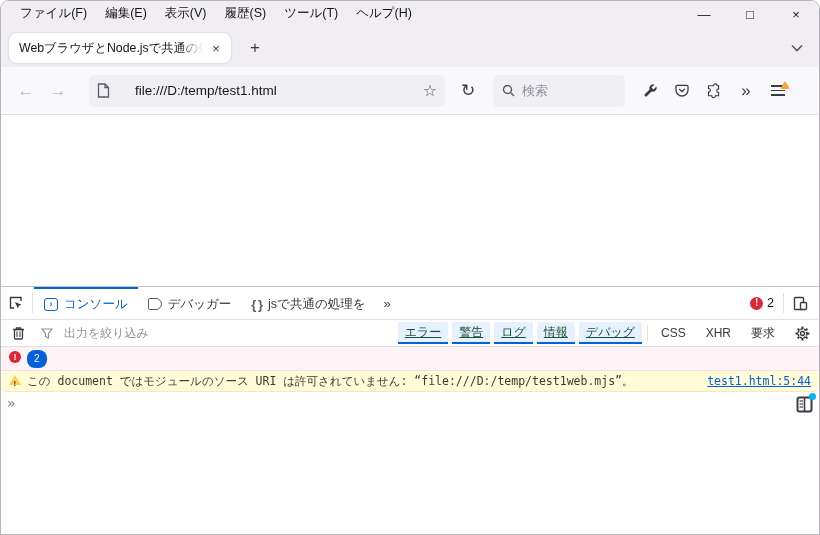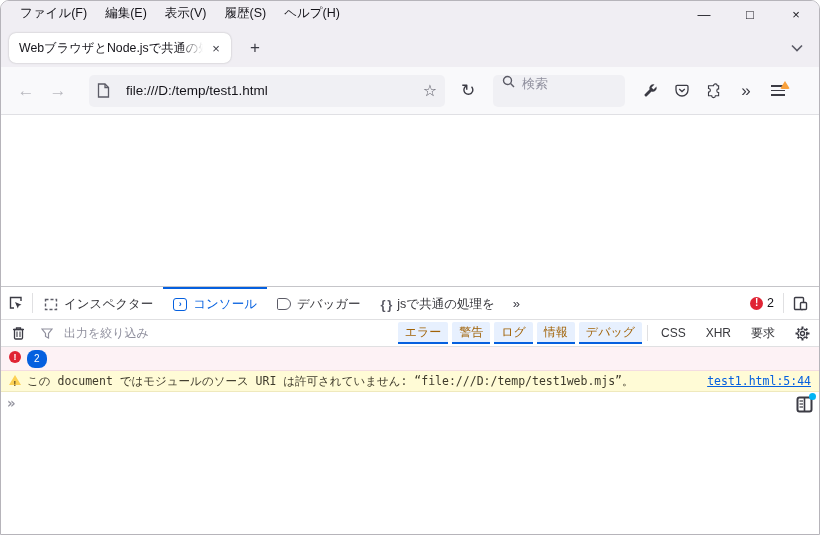--- a/index.html
+++ b/index.html
@@ -36,27 +36,27 @@
   
   .navbar {
     height:48px; background:#f9f9fb; border-bottom:1px solid #e0e0e4;
     display:flex; align-items:center; padding:0 10px; gap:2px; flex:none;
   }
   .nav-btn { width:30px; height:30px; display:flex; align-items:center; justify-content:center;
     border-radius:4px; font-size:17px; color:#3b3b44; flex:none; }
   .nav-btn.disabled { color:#b8b8bf; }
   .urlbar {
     flex:1; height:32px; background:#f0f0f4; border-radius:5px; margin:0 6px 0 14px;
-    display:flex; align-items:center; padding:0 8px; gap:16px; max-width:356px;
+    display:flex; align-items:center; padding:0 8px; gap:25px; max-width:356px;
   }
   .url-text { flex:1; font-size:13.5px; color:#15141a; white-space:nowrap; overflow:hidden; }
   .star { font-size:16px; color:#5b5b66; }
   .searchbox {
     width:132px; height:32px; background:#f0f0f4; border-radius:5px; margin:0 8px;
-    display:flex; align-items:flex-start; padding:0 9px; gap:7px; flex:none;
+    display:flex; align-items:center; padding:0 9px; gap:7px; flex:none;
   }
   .search-ph { font-size:13px; color:#8f8f9d; }
   .hamburger { position:relative; }
   .hamburger .lines { display:flex; flex-direction:column; gap:3px; }
   .hamburger .lines span { display:block; width:14px; height:1.8px; background:#3b3b44; }
   .update-badge {
     position:absolute; top:5px; right:3px; width:0; height:0;
     border-left:5px solid transparent; border-right:5px solid transparent;
     border-bottom:8px solid #f9a13c; border-radius:2px;
   }
@@ -79,28 +79,28 @@
   .braces { font-size:13px; font-weight:bold; letter-spacing:-1px; color:#5b5b66; }
   .dt-more { padding:0 8px; display:flex; align-items:center; color:#3b3b44; font-size:13px; }
   .dt-right { margin-left:auto; display:flex; align-items:center; padding-right:4px; }
   .err-count { display:flex; align-items:center; gap:4px; padding:0 8px; }
   .err-dot { width:13px; height:13px; border-radius:50%; background:#e02434; color:#fff; font-size:10px;
     font-weight:bold; display:flex; align-items:center; justify-content:center; line-height:1; }
   
   .dt-filter { height:27px; flex:none; border-bottom:1px solid #e0e0e2; display:flex; align-items:center; padding:0 2px; }
   .filter-ph { color:#8f8f9d; font-size:12px; margin-left:6px; }
   .chips { margin-left:auto; display:flex; align-items:center; gap:4px; }
-  .chip { font-size:12px; color:#a16207; background:#e7f0fe; border-bottom:2px solid #0560df;
-    padding:2px 7px 1px; border-radius:2px 2px 0 0; }
+  .chip { font-size:12px; color:#14532d; background:#e7f0fe; border-bottom:2px solid #0560df;
+    padding:2px 7px 1px; border-radius:2px 2px 0 0;text-decoration:underline; }
   .cat { font-size:12px; color:#38383d; padding:2px 8px; }
   
   .console-out { font-family:"DejaVu Sans Mono","Liberation Mono",monospace; font-size:11.5px; line-height:16px; }
   .msg { display:flex; align-items:flex-start; padding:2px 8px 2px 8px; gap:6px; }
   .msg.error { background:#fdf2f5; border-bottom:1px solid #f3dce2; color:#c00023; }
-  .msg.warn { background:#fffbd6; border-bottom:1px solid #efe9bd; color:#3f3b2c; }
+  .msg.warn { background:#fffbd6; border-bottom:1px solid #efe9bd; color:#3f3b2c;border-radius:6px; }
   .msg-icon { flex:none; margin-top:2px; }
   .error-badge-icon { width:12px; height:12px; border-radius:50%; background:#e02434; color:#fff;
     font-size:9px; font-weight:bold; display:flex; align-items:center; justify-content:center;
     font-family:"Liberation Sans",sans-serif; }
   .warn-tri { width:0; height:0; border-left:6px solid transparent; border-right:6px solid transparent;
     border-bottom:10px solid #fcd153; position:relative; }
   .warn-tri::after { content:"!"; position:absolute; left:-1.5px; top:1px; font-size:8px; font-weight:bold;
     color:#57431a; font-family:"Liberation Sans",sans-serif; }
   .msg-text { flex:1; }
   .msg-link { color:#0560df; text-decoration:underline; }
@@ -116,20 +116,21 @@
 </head>
 <body>
 
 <div class="window">
 
   <div class="menubar">
     <span class="menu-item">ファイル(F)</span>
     <span class="menu-item">編集(E)</span>
     <span class="menu-item">表示(V)</span>
     <span class="menu-item">履歴(S)</span>
+    <span class="menu-item">ツール(T)</span>
     <span class="menu-item">ヘルプ(H)</span>
     <div class="win-controls">
       <span class="win-btn">—</span>
       <span class="win-btn">□</span>
       <span class="win-btn">×</span>
     </div>
   </div>
 
   <div class="tabbar">
     <div class="tab">
@@ -199,28 +200,20 @@
   <div class="devtools">
 
     <div class="dt-tabs">
       <span class="dt-toolbtn">
         <svg width="16" height="16" viewBox="0 0 16 16">
             <path d="M13 6 V2.5 H2.5 V13 H6" fill="none" stroke="#3b3b44" stroke-width="1.4"></path>
             <path d="M7 7 L13.5 9.8 L10.8 10.8 L9.8 13.5 Z" fill="#3b3b44"></path>
           </svg>
       </span>
       <span class="dt-sep"></span>
-      <div class="dt-tab">
-        <span class="ticon">
-          <svg width="14" height="13" viewBox="0 0 14 13">
-              <rect x="1.5" y="1.5" width="11" height="10" fill="none" stroke="currentColor" stroke-width="1.4" stroke-dasharray="3 2"></rect>
-            </svg>
-        </span>
-        <span>インスペクター</span>
-      </div>
       <div class="dt-tab active">
         <span class="ticon">
           <span class="console-glyph">›</span>
         </span>
         <span>コンソール</span>
       </div>
       <div class="dt-tab">
         <span class="ticon">
             <span class="debugger-glyph"></span>
           </span>

